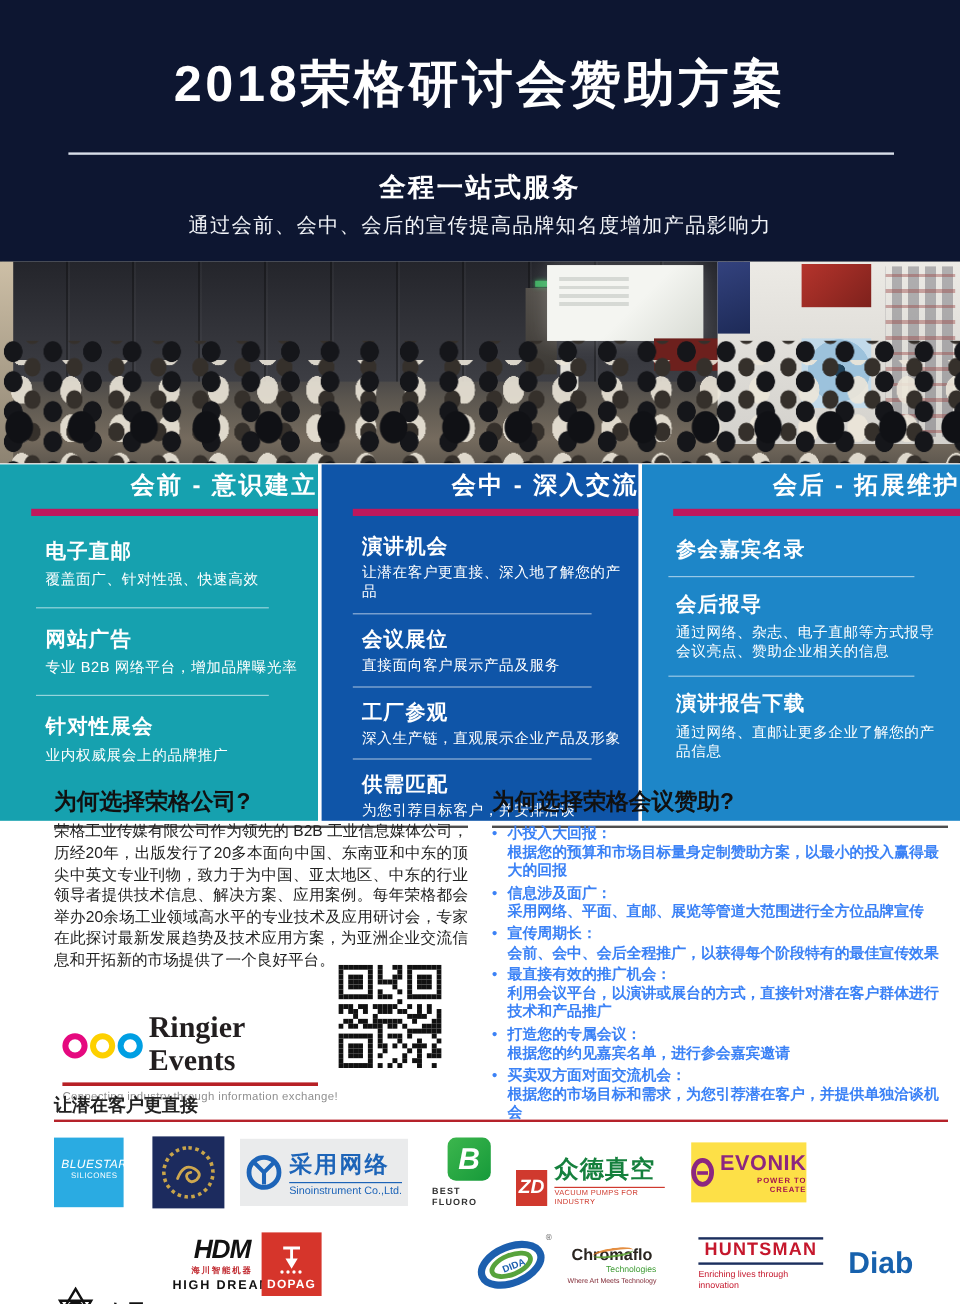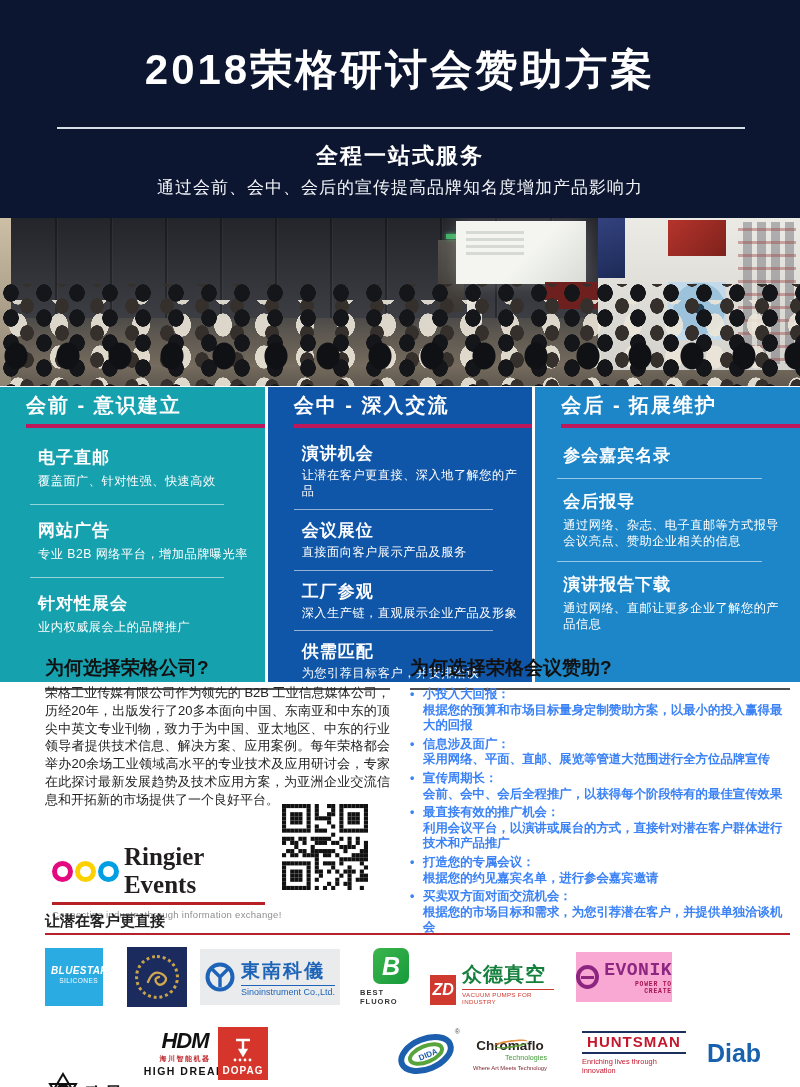--- a/index.html
+++ b/index.html
@@ -53,22 +53,22 @@
   .ph-heads-front{position:absolute;left:0;bottom:0;width:100%;height:52px;
          background:radial-gradient(ellipse 12px 14px at 16px 16px,#101115 92%,transparent) 0 6px/52px 44px repeat;}
 
   
   .cols{position:absolute;left:0;top:387px;width:800px;height:259px;background:#fff;
         display:grid;grid-template-columns:1fr 1fr 1fr;gap:3px;}
   .col{position:relative;color:#fff;}
   .col.c1{background:#16a1af;}
   .col.c2{background:#0f55a8;}
   .col.c3{background:#1d86c8;}
-  .col-h{height:37px;line-height:37px;text-align:left;font-size:20px;font-weight:bold;
-         letter-spacing:2px;border-bottom:4px solid #be185d;margin-left:26px;}
+  .col-h{height:37px;line-height:37px;text-align:right;font-size:20px;font-weight:bold;
+         letter-spacing:2px;border-bottom:6px solid #be185d;margin-left:26px;}
   .col-b{padding:14px 14px 0 34px;}
   .col.c1 .col-b{padding:18px 16px 0 38px;}
   .col.c3 .col-b{padding:16px 14px 0 28px;}
   .it-t{font-size:17px;font-weight:bold;letter-spacing:1px;}
   .it-d{font-size:12.2px;margin-top:5px;letter-spacing:.5px;line-height:1.3;}
   .sep{height:1px;background:rgba(255,255,255,.55);margin:14px 0 14px -8px;width:92%;}
   .col.c2 .sep{margin:9px 0 9px -8px;}
   .col.c2 .it-d{margin-top:3px;}
   .col.c3 .sep{margin:11px 0 11px -6px;}
 
@@ -99,38 +99,38 @@
   .ringier-tag{font-size:9.5px;color:#8f8f8f;margin-top:4px;letter-spacing:.3px;}
 
   
   .sp-h{position:absolute;left:45px;top:912px;font-size:15px;font-weight:bold;color:#222;}
   .sp-line{position:absolute;left:45px;top:933px;width:745px;height:2px;background:#b5222a;}
   .logo{position:absolute;}
   .logo, .logo *{box-sizing:border-box;}
 
   
   .l-bluestar{left:45px;top:948px;width:58px;height:58px;background:#2aabe2;color:#fff;padding:17px 5px 0 6px;}
-  .l-bluestar .a{font-size:10px;font-weight:bold;font-style:italic;letter-spacing:.4px;}
+  .l-bluestar .a{font-size:10px;font-weight:normal;font-style:italic;letter-spacing:.4px;}
   .l-bluestar .b{font-size:6.6px;text-align:right;margin-top:1px;letter-spacing:.4px;}
   .l-dragon{left:127px;top:947px;width:60px;height:60px;background:#1c2b5e;display:flex;align-items:center;justify-content:center;}
   .l-dragon .med{width:44px;height:44px;border:3px dotted #c9a54a;border-radius:50%;display:flex;align-items:center;justify-content:center;}
   .l-sino{left:200px;top:949px;width:140px;height:56px;background:#eaebec;display:flex;align-items:center;justify-content:center;gap:6px;}
   .l-sino .txt{color:#1d64b8;}
   .l-sino .cn{font-size:19px;font-weight:bold;letter-spacing:2px;}
   .l-sino .en{font-size:9px;border-top:1px solid #1d64b8;padding-top:1px;margin-top:1px;}
   .l-best{left:360px;top:946px;width:62px;height:62px;display:flex;flex-direction:column;align-items:center;justify-content:center;background:#fff;}
   .l-best .bb{width:36px;height:36px;border-radius:7px;background:linear-gradient(135deg,#3cb64d,#169a3a);
               color:#fff;font-size:25px;font-weight:bold;display:flex;align-items:center;justify-content:center;font-style:italic;}
   .l-best .bt2{font-size:7.5px;font-weight:bold;color:#333;letter-spacing:1px;margin-top:4px;}
   .l-zd{left:428px;top:947px;width:128px;height:58px;background:#fff;display:flex;align-items:flex-end;gap:6px;padding:0 2px;}
   .l-zd .zbox{width:30px;height:30px;background:#d0392e;color:#fff;font-weight:bold;font-style:italic;
               font-size:16px;display:flex;align-items:center;justify-content:center;}
   .l-zd .zcn{font-size:20px;font-weight:bold;color:#15803d;letter-spacing:1px;}
   .l-zd .ztag{font-size:6.2px;color:#cf3a2e;letter-spacing:.3px;border-top:1px solid #cf3a2e;padding-top:1px;margin-top:1px;}
-  .l-evonik{left:576px;top:952px;width:96px;height:50px;background:#f9a8d4;display:flex;align-items:center;gap:5px;font-family:Liberation Mono, monospace;}
+  .l-evonik{left:576px;top:952px;width:96px;height:50px;background:#fde047;display:flex;align-items:center;gap:5px;}
   .l-evonik .ecir{width:24px;height:24px;border:4px solid #8c2680;border-radius:50%;position:relative;}
   .l-evonik .ecir i{position:absolute;left:1px;right:1px;top:7px;height:3px;background:#8c2680;display:block;}
   .l-evonik .etxt .a{font-size:18px;font-weight:bold;color:#8c2680;letter-spacing:.5px;}
   .l-evonik .etxt .b{font-size:6.4px;color:#a3144e;letter-spacing:.8px;text-align:right;margin-top:1px;font-weight:bold;}
 
   
   .l-poly{left:45px;top:1066px;width:92px;height:55px;background:#fff;display:flex;align-items:center;gap:5px;}
   .l-poly .star-col{display:flex;flex-direction:column;align-items:center;}
   .l-poly .pcn{font-size:17px;font-weight:bold;color:#111;letter-spacing:2px;}
   .l-poly .pen{font-size:6.8px;color:#c0272d;font-style:italic;margin-top:1px;}
@@ -542,21 +542,21 @@
         <path d="M8 22 q5 -13 14 -8 q7 4 2 9 q-5 4 -8 -1 q-2 -4 3 -5" stroke="#cfa84f" fill="none" stroke-width="2.4" stroke-linecap="round"></path>
       </svg>
     </div>
   </div>
   <div class="logo l-sino">
     <svg width="30" height="30" viewBox="0 0 30 30">
       <circle cx="15" cy="15" r="12.5" fill="none" stroke="#1d64b8" stroke-width="4"></circle>
       <path d="M15 15 L15 25 M15 15 L7 7 M15 15 L23 7" stroke="#1d64b8" stroke-width="3.4" fill="none"></path>
     </svg>
     <div class="txt">
-      <div class="cn">東南科儀</div>
+      <div class="cn">采用网络</div>
       <div class="en">Sinoinstrument Co.,Ltd.</div>
     </div>
   </div>
   <div class="logo l-best">
     <div class="bb">B</div>
     <div class="bt2">BEST FLUORO</div>
   </div>
   <div class="logo l-zd">
     <div class="zbox">ZD</div>
     <div>

